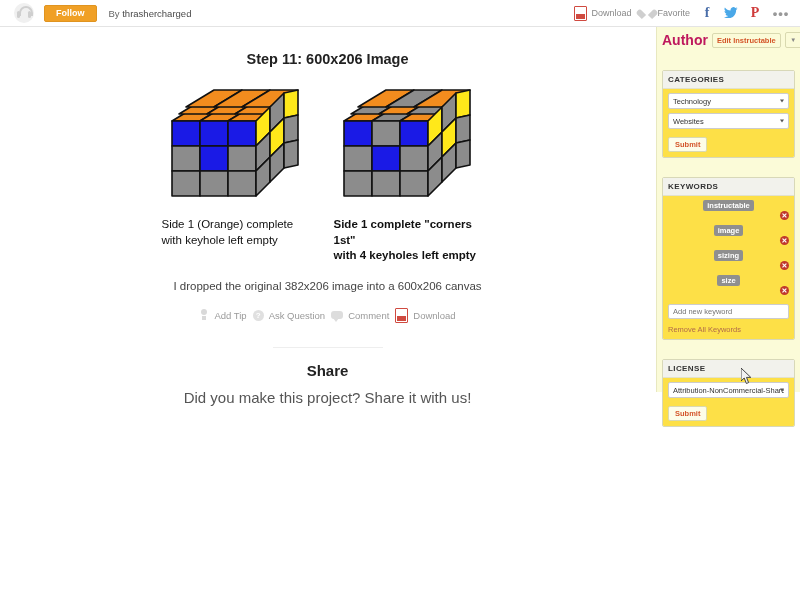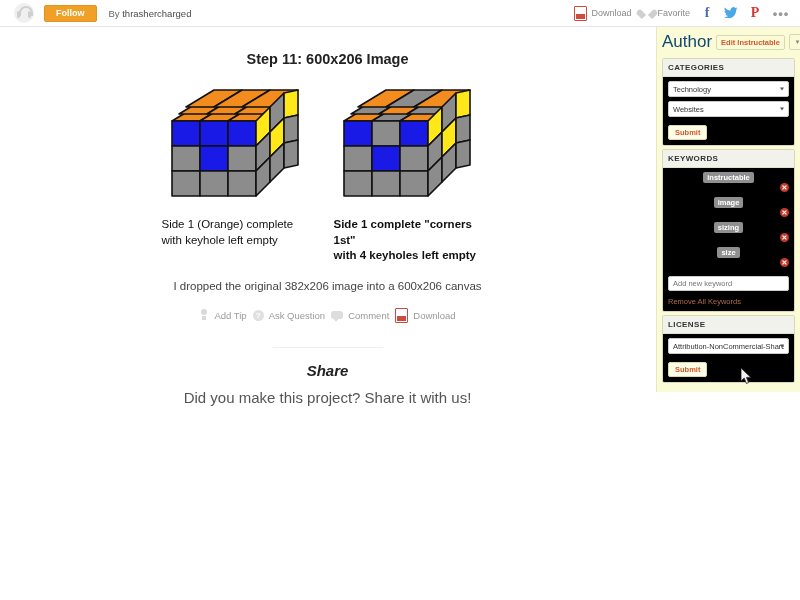--- a/index.html
+++ b/index.html
@@ -181,42 +181,42 @@
     border-right: 3px solid transparent;
     border-top: 4px solid #ddd;
   }
 
   .divider {
     width: 110px; height: 1px; background: #eeeeee;
     margin: 24px auto 0 auto;
   }
   .share-title {
     text-align: center; font-size: 15px; font-weight: bold;
-    color: #222; margin-top: 14px; font-style: italic;
+    color: #222; margin-top: 14px;
   }
   .share-sub {
     text-align: center; font-size: 15px; color: #555;
     margin-top: 10px;
   }
 
   
   .sidebar {
     position: absolute; left: 656px; top: 27px;
     width: 144px; height: 365px;
     background: #fbfbd8;
     border-left: 1px solid #e8e8c0;
     box-sizing: border-box;
   }
   .author-row {
     display: flex; align-items: center;
     padding: 5px 5px 3px 5px;
     gap: 4px;
   }
   .author-label {
-    font-size: 17px; color: #0c4a6e; font-weight: normal;
+    font-size: 14px; color: #be185d; font-weight: bold;
     flex: none;
   }
   .edit-btn {
     margin-left: auto;
     font-size: 7.5px; font-weight: bold;
     color: #d4562a;
     background: #fbfbd8;
     border: 1px solid #d9d9b0;
     border-radius: 2px;
     padding: 2px 4px;
@@ -227,36 +227,36 @@
     width: 15px; height: 14px;
     background: #fbfbd8;
     border: 1px solid #d9d9b0;
     border-radius: 2px;
     display: flex; align-items: center; justify-content: center;
     font-size: 6px; color: #888;
     cursor: pointer; flex: none;
   }
 
   .panel {
-    margin: 3px 5px 0 5px;
+    margin: 19px 5px 0 5px;
     border: 1px solid #d8d8b8;
     border-radius: 2px;
     background: #ffffff;
     overflow: hidden;
   }
   .panel-head {
     background: #f2f2ec;
     border-bottom: 1px solid #e2e2cc;
     font-size: 8px;
     font-weight: bold;
     color: #333;
     letter-spacing: 0.4px;
     padding: 4px 5px;
   }
-  .panel-body { padding: 4px 5px 5px 5px; background: #000000; }
+  .panel-body { padding: 4px 5px 5px 5px; background: #fde047; }
 
   .sel {
     width: 100%;
     box-sizing: border-box;
     height: 16px;
     background: #ffffff;
     border: 1px solid #cccccc;
     border-radius: 2px;
     font-size: 7.5px;
     color: #333;

